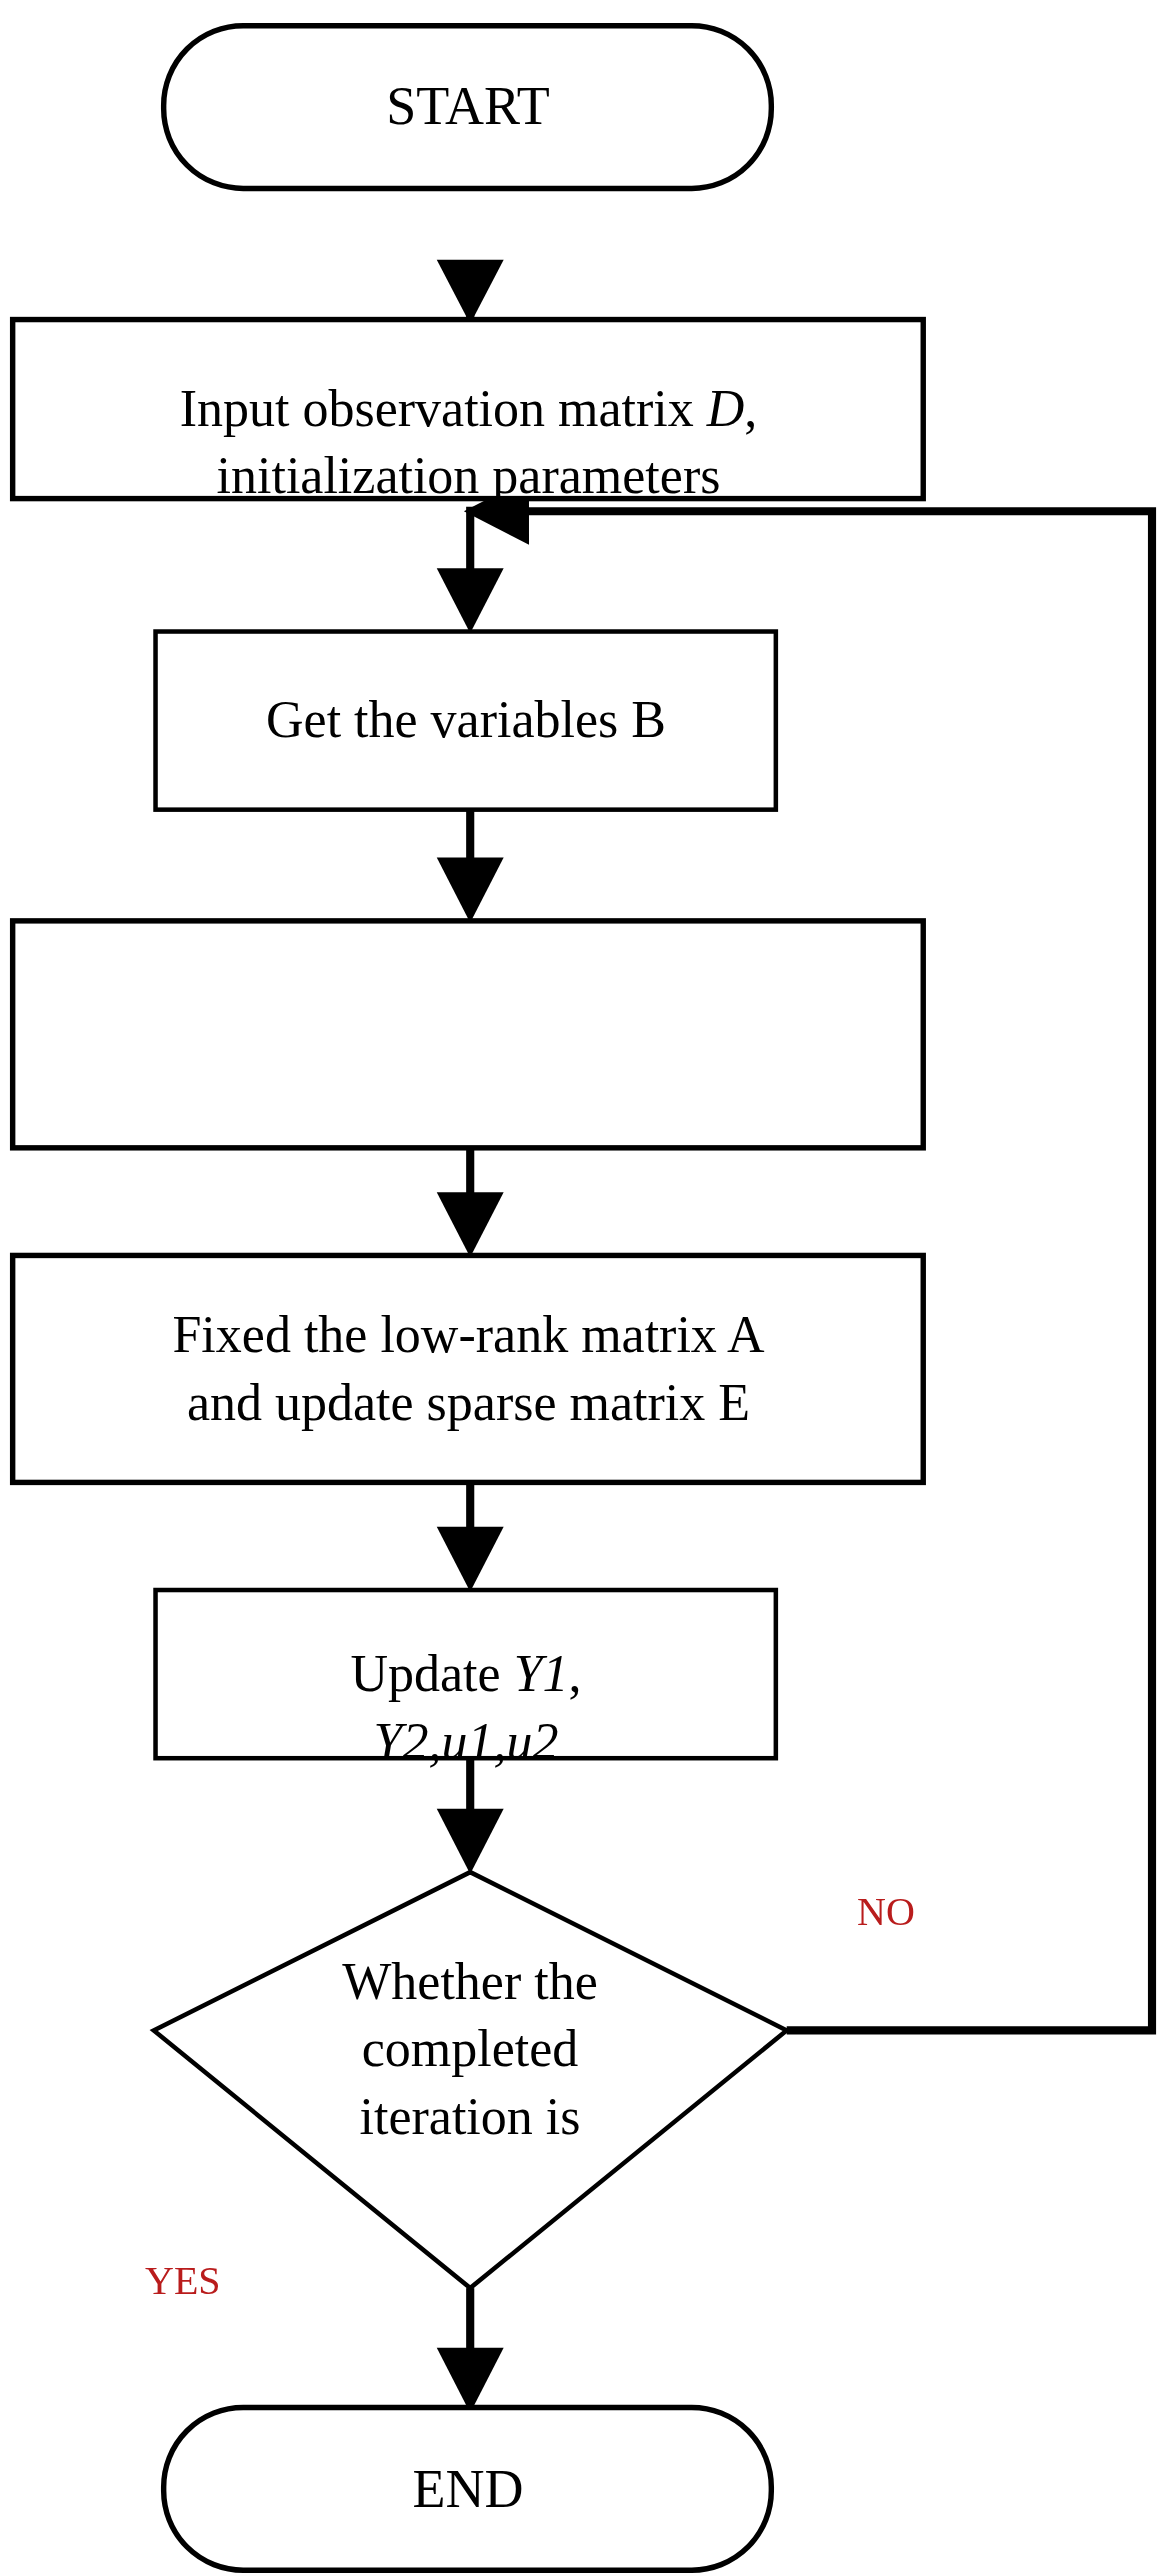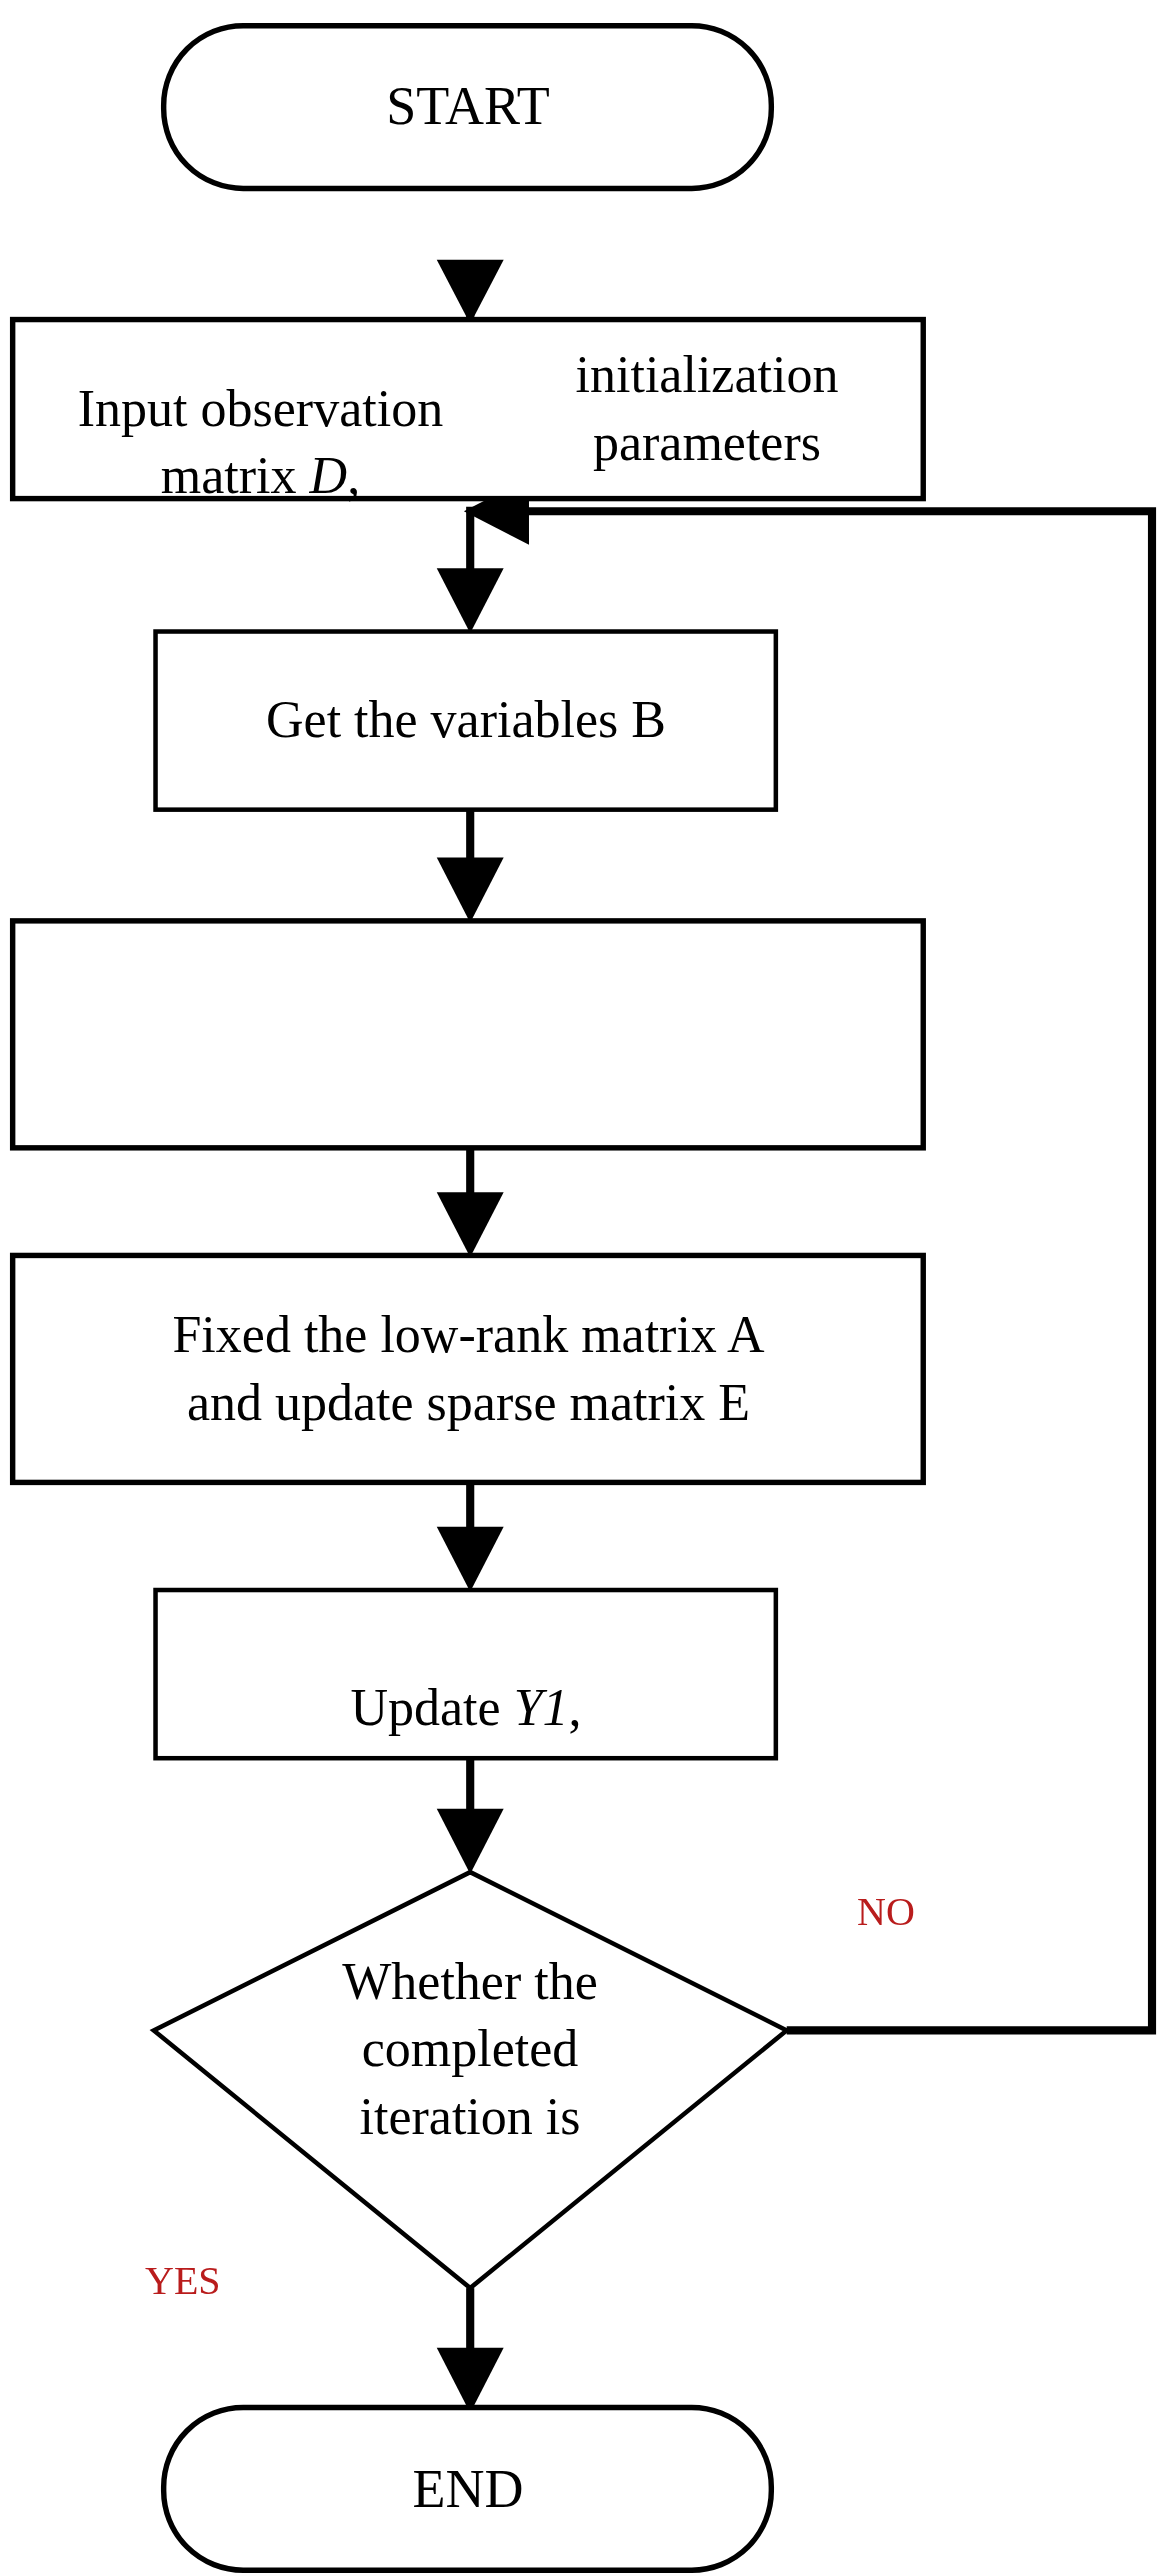--- a/index.html
+++ b/index.html
@@ -124,39 +124,40 @@
     <rect class="shape-stroke-thin" x="172" y="1758" width="686" height="186"></rect>
 
     <polygon class="shape-stroke-thin" points="520,2070 870,2245 520,2530 170,2245"></polygon>
 
     <rect class="shape-stroke" x="181" y="2662" width="672" height="180" rx="88" ry="88"></rect>
 
   </svg>
 
   <div class="node-label" style="left:164px; top:25px; width:608px; height:163px; font-size:54px;">START</div>
 
-  <div class="node-label" style="left:22px; top:319px; width:893px; height:179px; font-size:52px; flex-direction:row;">
+  <div class="node-label" style="left:22px; top:319px; width:893px; height:179px; font-size:52px; flex-direction:column;">
     <div>
       <span>Input observation matrix </span><span class="italic-var">D</span><span>,</span>
     </div>
     <div>initialization parameters</div>
   </div>
 
   <div class="node-label" style="left:156px; top:631px; width:620px; height:178px; font-size:52px;">Get the variables B</div>
 
 
   <div class="node-label" style="left:22px; top:1255px; width:893px; height:227px; font-size:52px; flex-direction:column;">
     <div>Fixed the low-rank matrix A</div>
     <div>and update  sparse matrix E</div>
   </div>
 
   <div class="node-label" style="left:156px; top:1590px; width:620px; height:168px; font-size:52px; flex-direction:column;">
     <div>
       <span>Update </span><span class="italic-var">Y1</span><span>,</span>
     </div>
+    <div class="italic-var">Y2,u1,u2</div>
   </div>
 
   <div class="node-label" style="left:226px; top:1886px; width:488px; height:326px; font-size:52px; flex-direction:column;">
     <div>Whether the</div>
     <div>completed</div>
     <div>iteration is</div>
   </div>
 
   <div class="node-label" style="left:164px; top:2408px; width:608px; height:163px; font-size:54px;">END</div>
 

